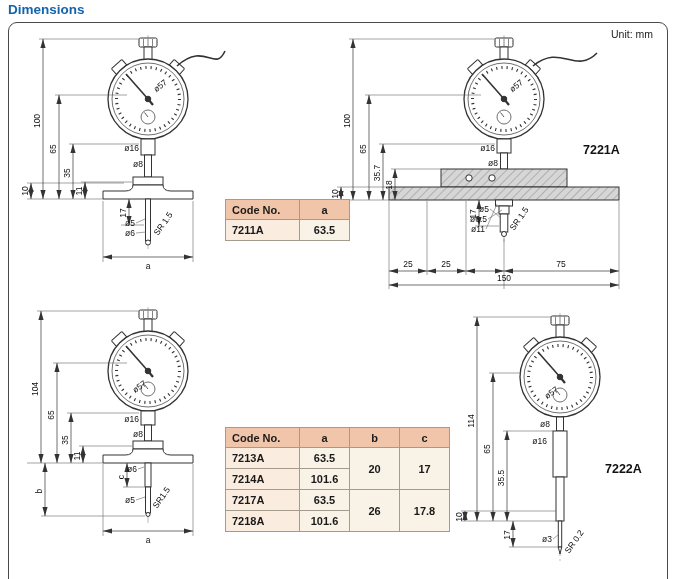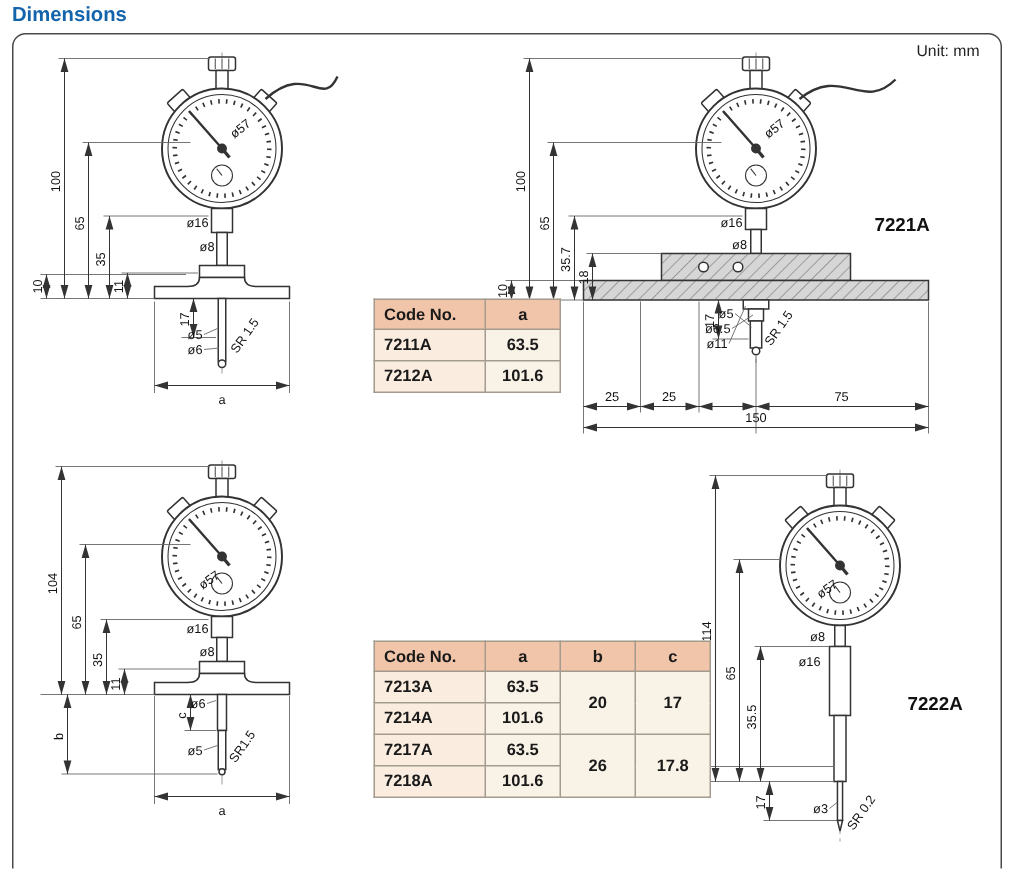--- a/index.html
+++ b/index.html
@@ -4,21 +4,21 @@
 <style>
   * { margin:0; padding:0; box-sizing:border-box; }
   html,body { width:675px; height:579px; }
   body { background:#fff; font-family:"Liberation Sans",sans-serif; position:relative; overflow:hidden; }
   .title { position:absolute; left:8px; top:2px; font-size:13.5px; font-weight:bold; color:#1464ac; }
   .frame { position:absolute; left:8px; top:22px; width:660px; height:568px;
            border:1px solid #4a4a4a; border-radius:9px; background:#fff; }
   .unit  { position:absolute; right:14px; top:5px; font-size:10.5px; color:#222; }
   svg.drw { position:absolute; z-index:1; overflow:visible; }
   .ctab { position:absolute; z-index:2; border-collapse:collapse; font-size:11px; color:#1a1a1a;
-          background:#f9f2e6;margin-left:24px; }
+          background:#f9f2e6; }
   .ctab th, .ctab td { border:1px solid #a39b8d; }
   .ctab th { background:#f1c5a9; font-weight:bold; height:20px; padding:0 6px; text-align:center; }
   .ctab th.hcode { text-align:left; width:74px; }
   .ctab td { height:19px; background:#f9f2e6; text-align:center; min-width:44px;font-weight:bold; }
   .ctab td.code { background:#faecdf; font-weight:bold; text-align:left; padding:4px 6px; width:74px; }
   .ctab td.val { width:50px; }
   
   .cl line   { stroke:#8f8f8f; stroke-width:0.6; stroke-dasharray:12 3 3 3; }
   .part rect, .part path, .part circle { stroke:#333; stroke-width:1; fill:#fff; }
   .part .hfill { fill:url(#hatch); }
@@ -289,24 +289,20 @@
       <tr>
         <th class="hcode">Code No.</th>
         <th>a</th>
       </tr>
     </thead>
     <tbody>
       <tr>
         <td class="code">7211A</td>
         <td class="val">63.5</td>
       </tr>
-      <tr>
-        <td class="code">7212A</td>
-        <td class="val">101.6</td>
-      </tr>
     </tbody>
   </table>
 
   <table class="ctab" style="left:216px;top:404px">
     <thead>
       <tr>
         <th class="hcode">Code No.</th>
         <th>a</th>
         <th>b</th>
         <th>c</th>

